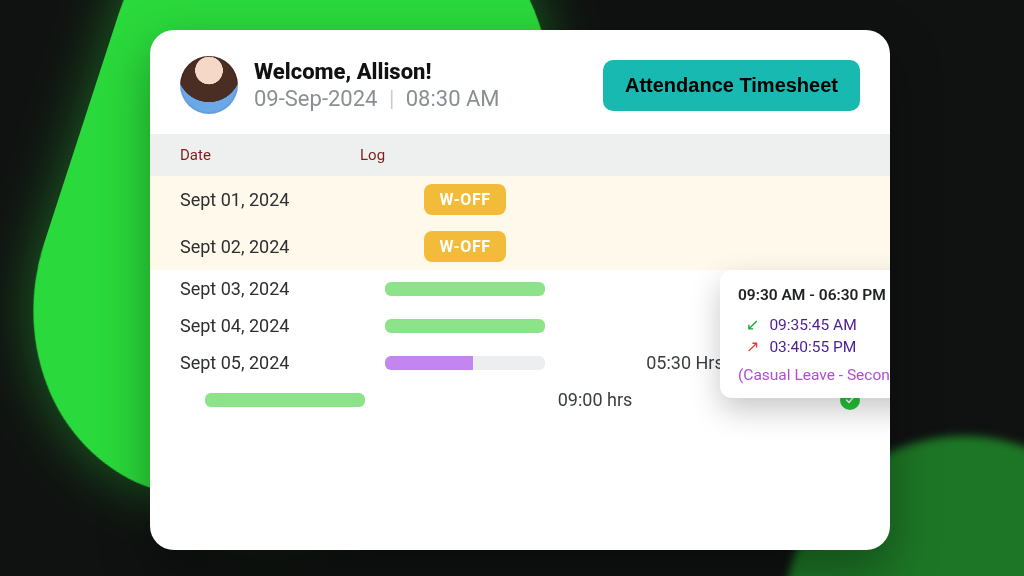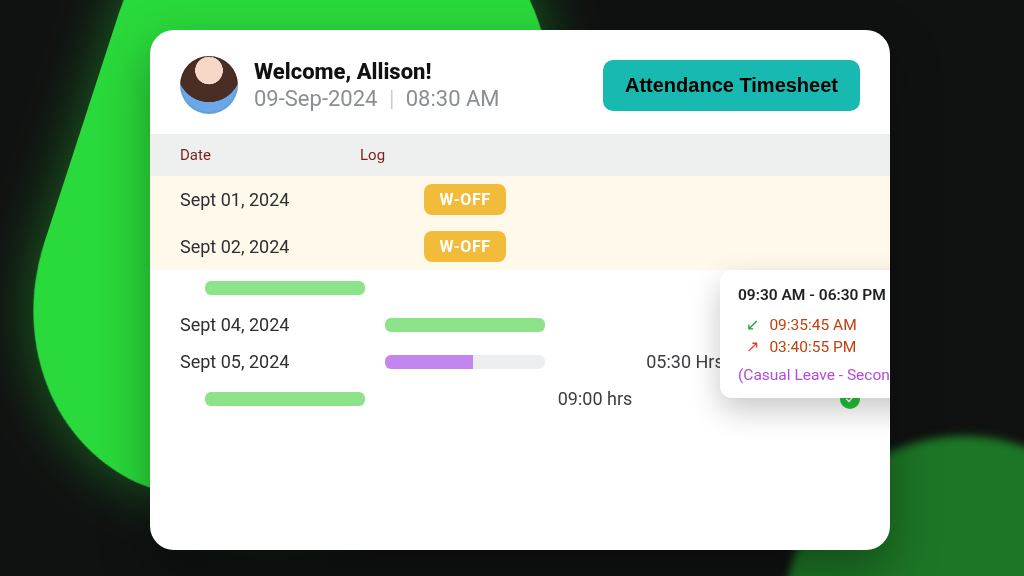--- a/index.html
+++ b/index.html
@@ -116,21 +116,21 @@
     background: #ffffff;
     border-radius: 12px;
     padding: 16px 18px 14px 18px;
     box-shadow: 0 12px 30px rgba(0,0,0,0.22);
     font-size: 15.5px;
     color: #1f2123;
   }
   .tooltip .t-head { font-weight: 600; margin-bottom: 12px; }
   .tooltip .t-sub  { font-weight: 500; margin-bottom: 6px; }
   .tooltip .logline { display:flex; align-items:center; gap:10px; margin: 4px 0 2px 8px; }
-  .tooltip .logline .time { color:#c2410c; }
+  .tooltip .logline .time { color:#4c1d95; }
   .tooltip .arrow-in  { color:#1aa836; font-size:16px; line-height:1; }
   .tooltip .arrow-out { color:#e03a2a; font-size:16px; line-height:1; }
   .tooltip .note { color:#b24bd8; margin-top:10px; }
 </style>
 </head>
 <body>
 
 <div class="stage">
   <div class="blob"></div>
   <div class="blob2"></div>
@@ -166,20 +166,21 @@
         </div>
         <div class="row off">
           <div class="cell-date">Sept 02, 2024</div>
           <div class="cell-vis">
             <div class="woff-pill">W-OFF</div>
           </div>
           <div class="cell-eff"></div>
           <div class="cell-log"></div>
         </div>
         <div class="row">
+          <div class="cell-date">Sept 03, 2024</div>
           <div class="cell-vis">
             <div class="bar"></div>
           </div>
           <div class="cell-eff"></div>
           <div class="cell-log">
             <div class="check">
               <svg viewBox="0 0 24 24">
                 <path d="M5 12l5 5 9-11" fill="none" stroke="#fff" stroke-width="3" stroke-linecap="round" stroke-linejoin="round"></path>
               </svg>
             </div>

